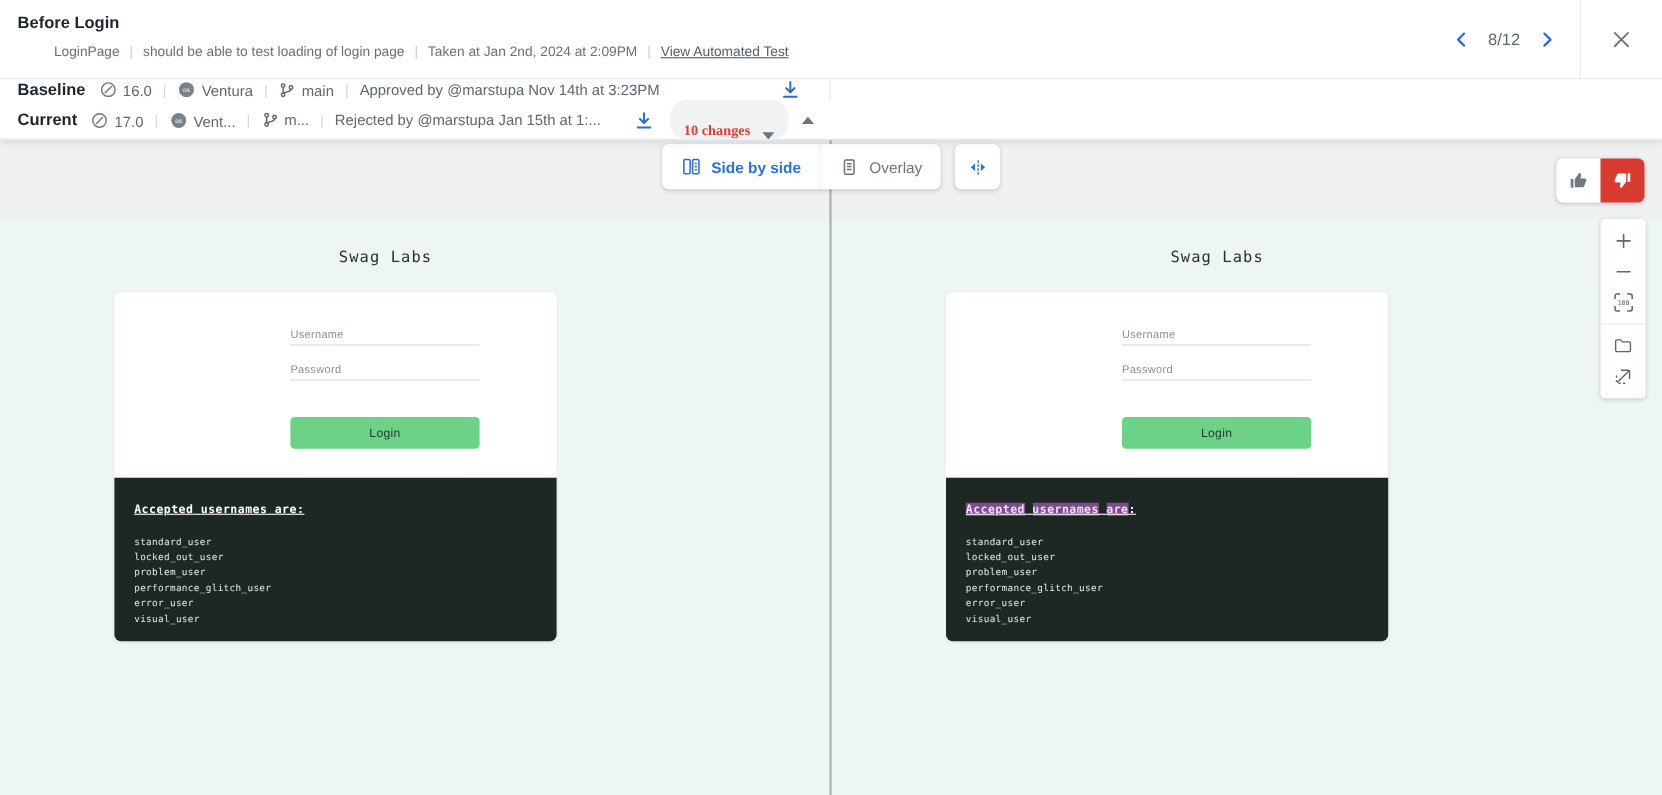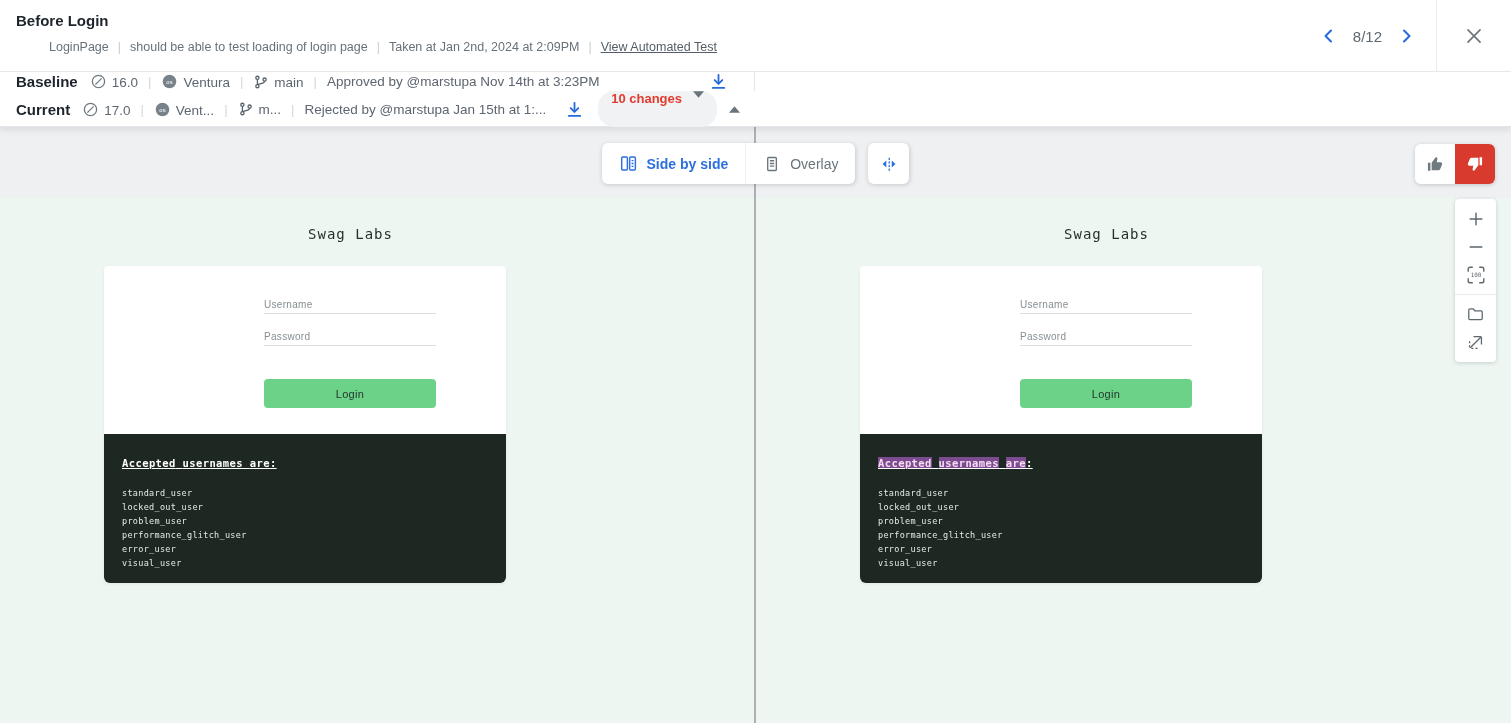--- a/index.html
+++ b/index.html
@@ -27,22 +27,22 @@
   .bar-half { position:relative; display:flex; align-items:center; white-space:nowrap; }
   .bar-half.left { width:755px; border-right:1px solid #e3e6e8; padding-left:16px; }
   .bar-half.right { width:756px; padding-left:16px; }
   .bar-label { font-size:15px; font-weight:bold; color:#1d242b; margin-right:12px; }
   .meta { font-size:13.5px; color:#5d6670; display:flex; align-items:flex-end; gap:5px; }
   .bar-sep { color:#d3d7da; font-size:13px; margin:0 10px; }
   .status-text { font-size:13.5px; color:#5d6670; overflow:hidden; text-overflow:ellipsis; }
   .dl-btn { color:#2569dd; margin-left:auto; }
   .bar-half.left .dl-btn { margin-right:26px; }
   .bar-half.right .dl-btn { margin-right:14px; }
-  .changes-box { height:36px; background:#f0f2f3; border-radius:16px; display:flex; align-items:flex-start;
-                 padding:0 13px; gap:11px; cursor:pointer; margin-right:12px; }
+  .changes-box { height:36px; background:#f0f2f3; border-radius:16px; display:flex; align-items:flex-end;
+                 padding:0 13px; gap:11px; cursor:pointer; margin-right:12px;font-family:Liberation Serif, serif; }
   .changes-text { font-size:13px; font-weight:bold; color:#e23b2f; }
   .collapse-btn { margin-right:16px; }
 
   
   .viewport { position:absolute; left:0; top:127px; width:1511px; height:596px; background:#eef0f2; }
   .center-divider { position:absolute; left:754px; top:0; width:2px; height:596px; background:#abb1b3; }
   .pane { position:absolute; top:0; height:596px; }
   .pane.left { left:0; width:754px; }
   .pane.right { left:756px; width:755px; }
   .shot { position:absolute; left:0; top:71px; right:0; bottom:0; background:#edf6f1; cursor:grab; }
@@ -59,21 +59,21 @@
                border-radius:4px; display:flex; align-items:center; justify-content:center;
                font-size:11px; color:#223730; letter-spacing:.3px; }
   .cred { height:149px; background:#1e2822; border-radius:0 0 6px 6px; padding:23px 16px 0 18px;
           font-family:"DejaVu Sans Mono", monospace; }
   .cred-title { font-size:10.5px; font-weight:bold; color:#ffffff; letter-spacing:.4px;text-decoration:underline; }
   .cred-title .hl { background:#7d4b90; color:#f4ddf2; }
   .cred-list { margin-top:17px; }
   .cred-item { font-size:8.5px; color:#e6ebe8; line-height:14px; letter-spacing:.3px; }
 
   
-  .mode-toolbar { position:absolute; top:16px; left:50%; transform:translateX(-50%);
+  .mode-toolbar { position:absolute; top:4px; left:50%; transform:translateX(-50%);
                   display:flex; gap:13px; z-index:10; }
   .seg-group { display:flex; background:#fff; border-radius:6px; box-shadow:0 1px 4px rgba(30,40,50,.18); }
   .seg-btn { height:41px; display:flex; align-items:center; gap:9px; padding:0 17px; font-size:14px;
              cursor:pointer; background:none; border:none; }
   .seg-btn.active { color:#2b6fe0; font-weight:bold; }
   .seg-btn.idle { color:#6a747b; border-left:1px solid #eef0f1; }
   .swap-btn { width:41px; height:41px; background:#fff; border-radius:6px; border:none; cursor:pointer;
               box-shadow:0 1px 4px rgba(30,40,50,.18); color:#2b6fe0;
               display:flex; align-items:center; justify-content:center; }
   .verdict-group { position:absolute; top:17px; right:16px; display:flex; z-index:10;

